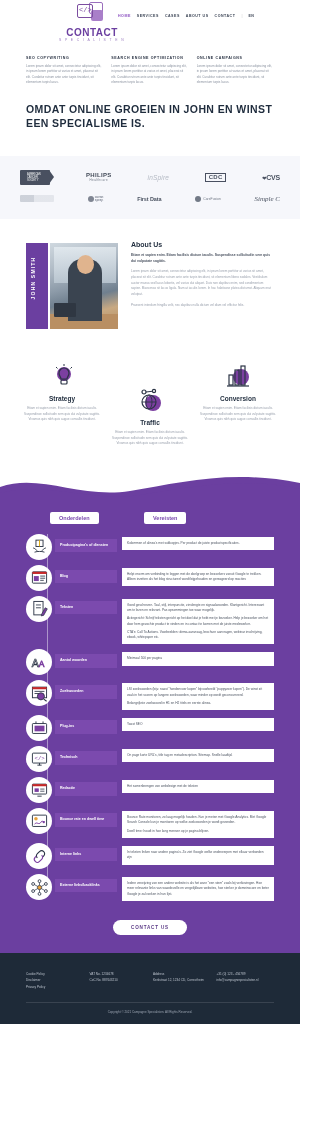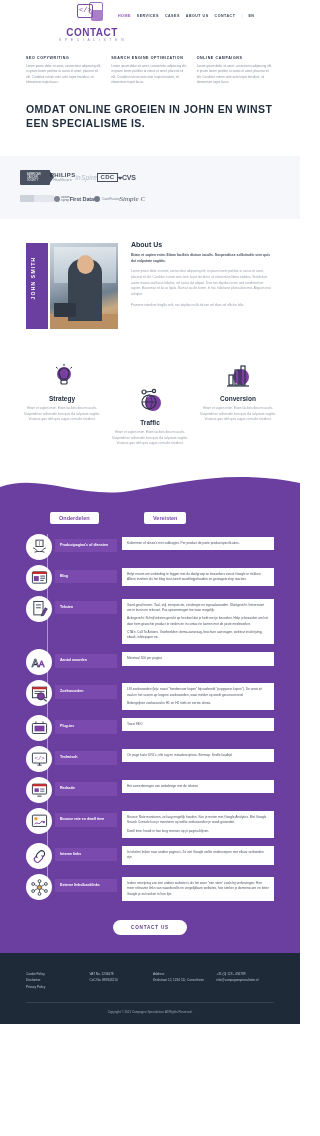--- a/index.html
+++ b/index.html
@@ -28,21 +28,21 @@
   
   .cols { display:flex; gap:8px; padding:12px 26px 10px 26px; }
   .col { flex:1; }
   .col h4 { font-size:3.6px; letter-spacing:0.6px; color:#2b3445; font-weight:bold; margin-bottom:4px; }
   .col p { font-size:3.1px; line-height:1.75; color:#8b93a0; }
   
   .headline { padding: 6px 26px 26px 26px; }
   .headline h1 { font-size:10.5px; line-height:1.35; letter-spacing:0.4px; color:#1f2c3d; font-weight:bold; }
   
   .logostrip { background:#f6f7fb; padding:14px 20px 16px 20px; }
-  .logorow { display:flex; align-items:center; justify-content:flex-start; gap:0; }
+  .logorow { display:flex; align-items:center; justify-content:space-between; gap:0; }
   .logorow + .logorow { margin-top:10px; }
   .brand { opacity:0.85; }
   .b-acs { width:30px; height:15px; background:#2b3445; border-radius:1px; position:relative; }
   .b-acs:after { content:""; position:absolute; right:-4px; top:0; border-left:5px solid #2b3445; border-top:7.5px solid transparent; border-bottom:7.5px solid transparent; }
   .b-acs span { position:absolute; left:7px; top:3px; color:#fff; font-size:2.6px; line-height:1.2; }
   .b-philips { text-align:center; color:#1a2433; }
   .b-philips .t1 { font-size:6px; font-weight:bold; letter-spacing:0.3px; }
   .b-philips .t2 { font-size:3px; letter-spacing:0.4px; color:#5b6472; }
   .b-inspire { font-size:6.5px; color:#aab0bb; font-style:italic; letter-spacing:0.2px; }
   .b-cdc { border:1.4px solid #2b3445; color:#2b3445; font-size:6px; font-weight:bold; padding:0.5px 2.5px; letter-spacing:0.3px; }

